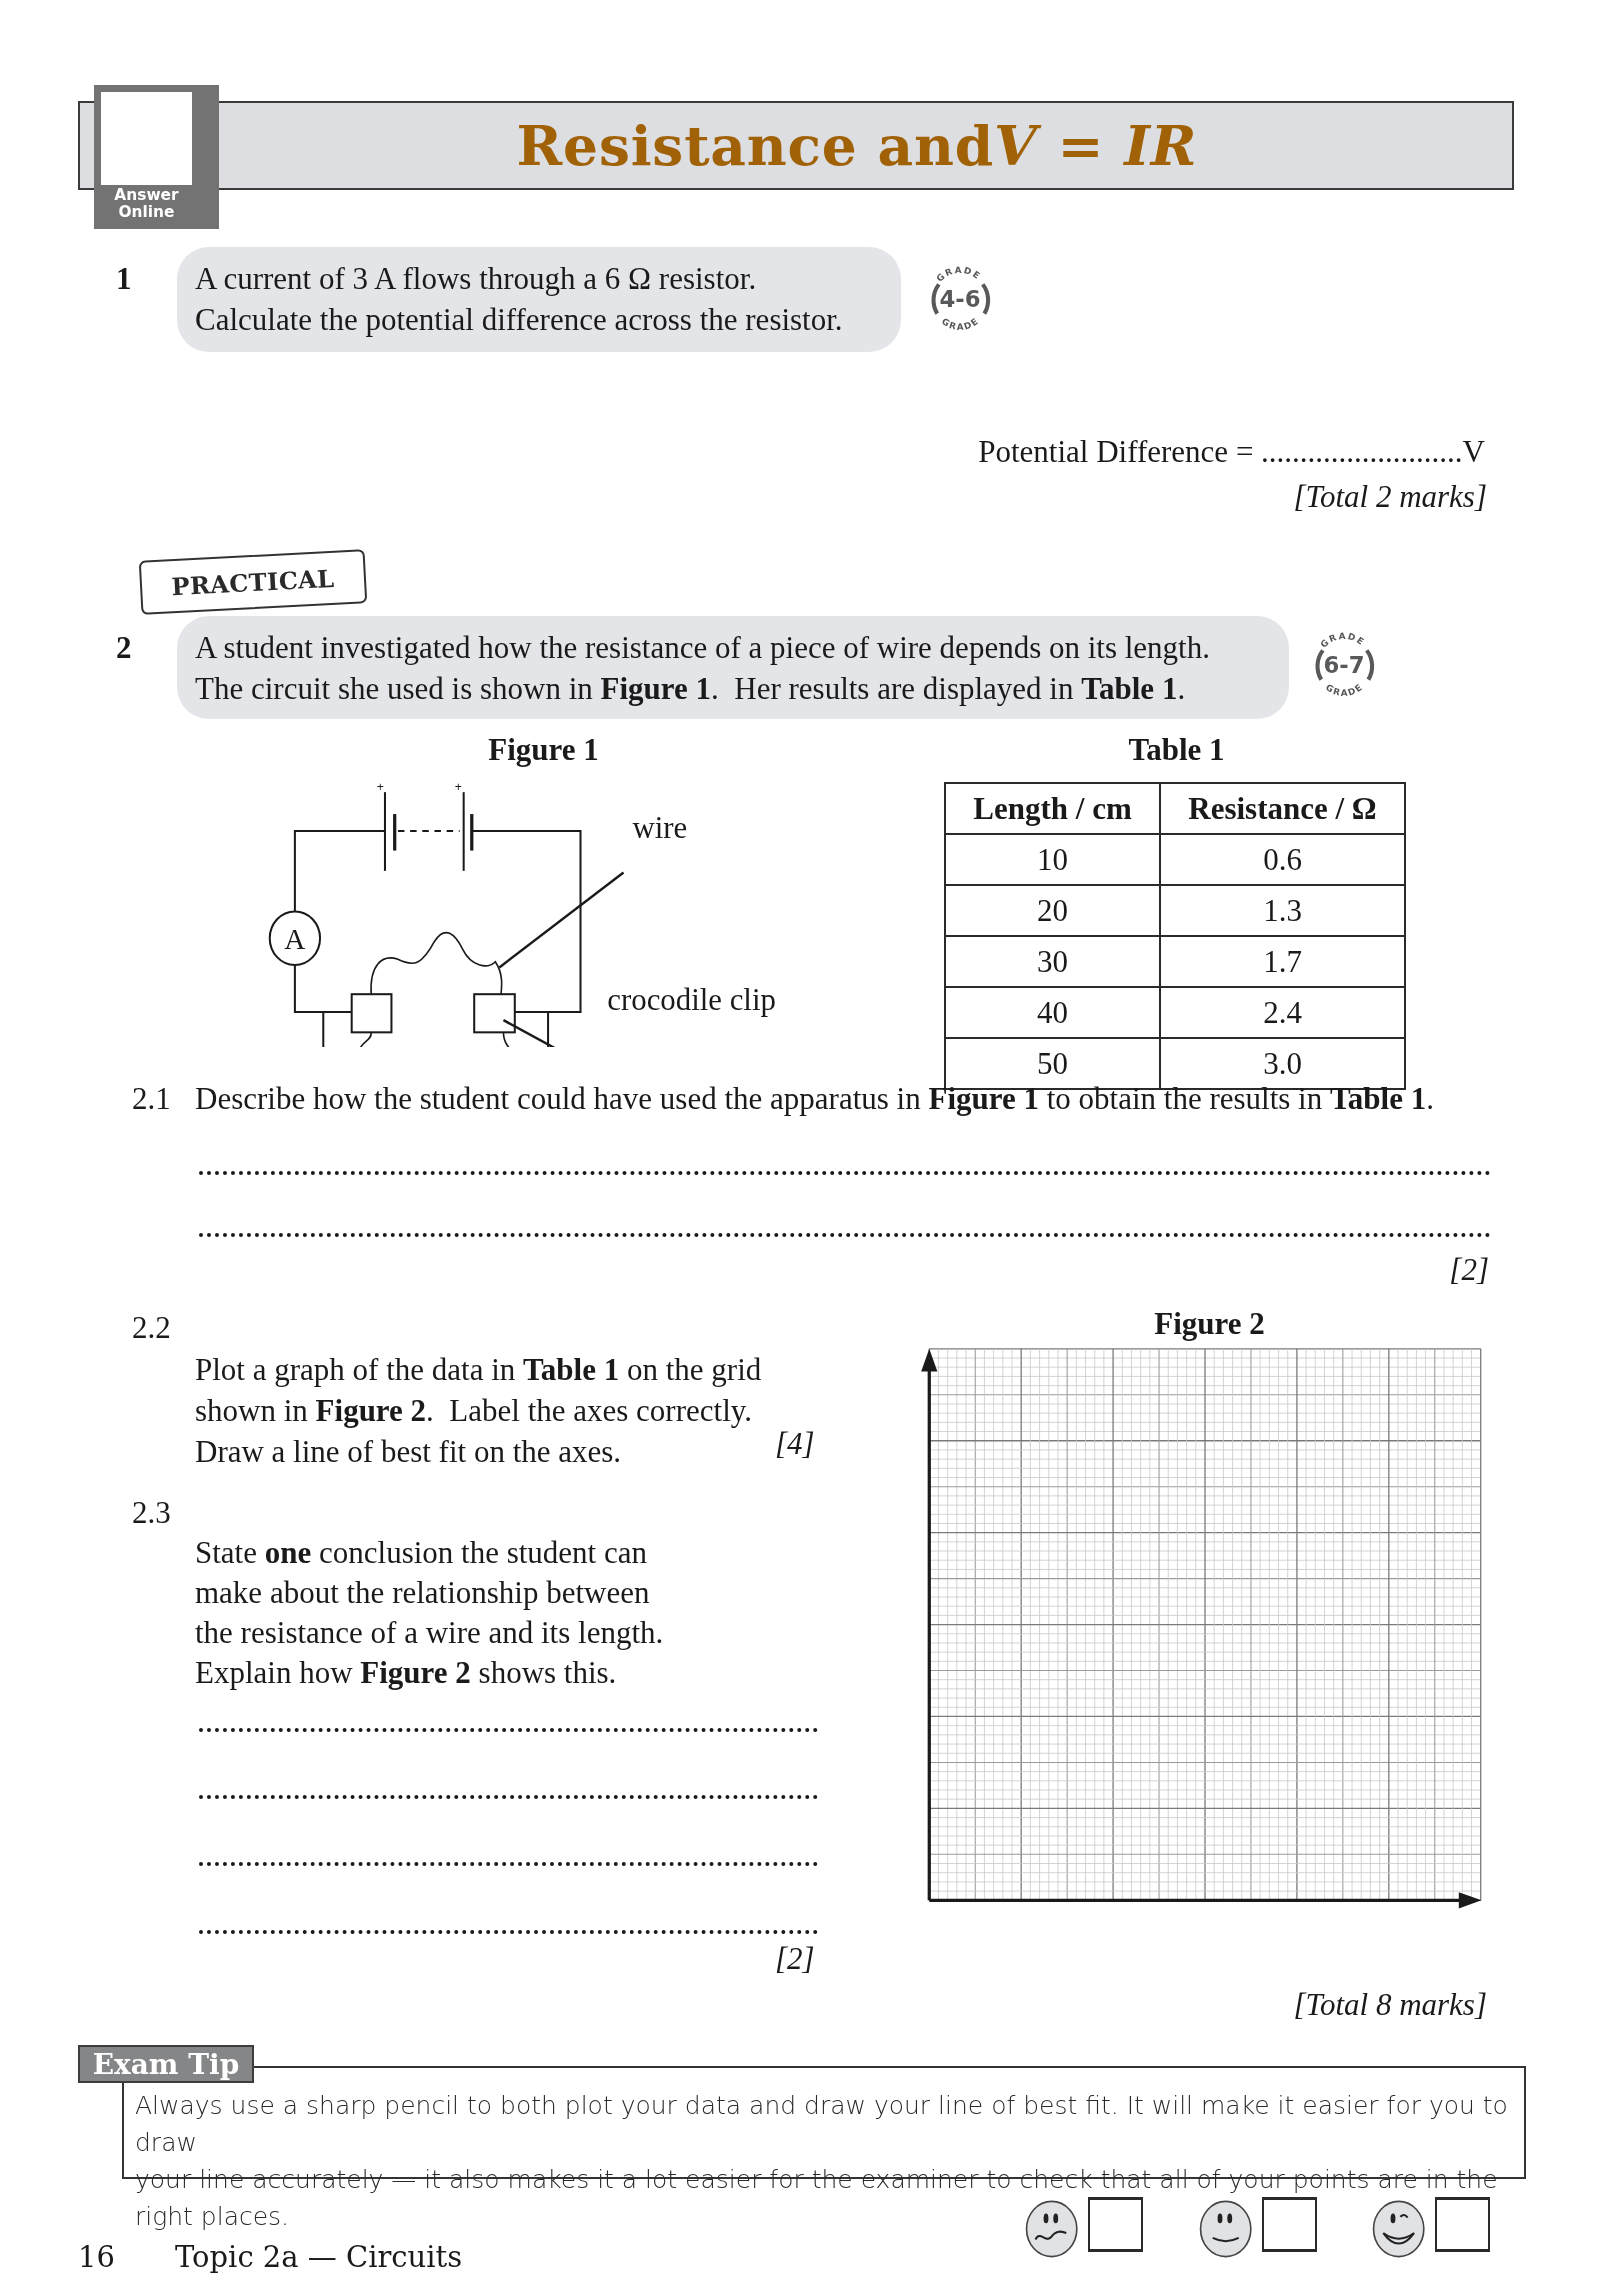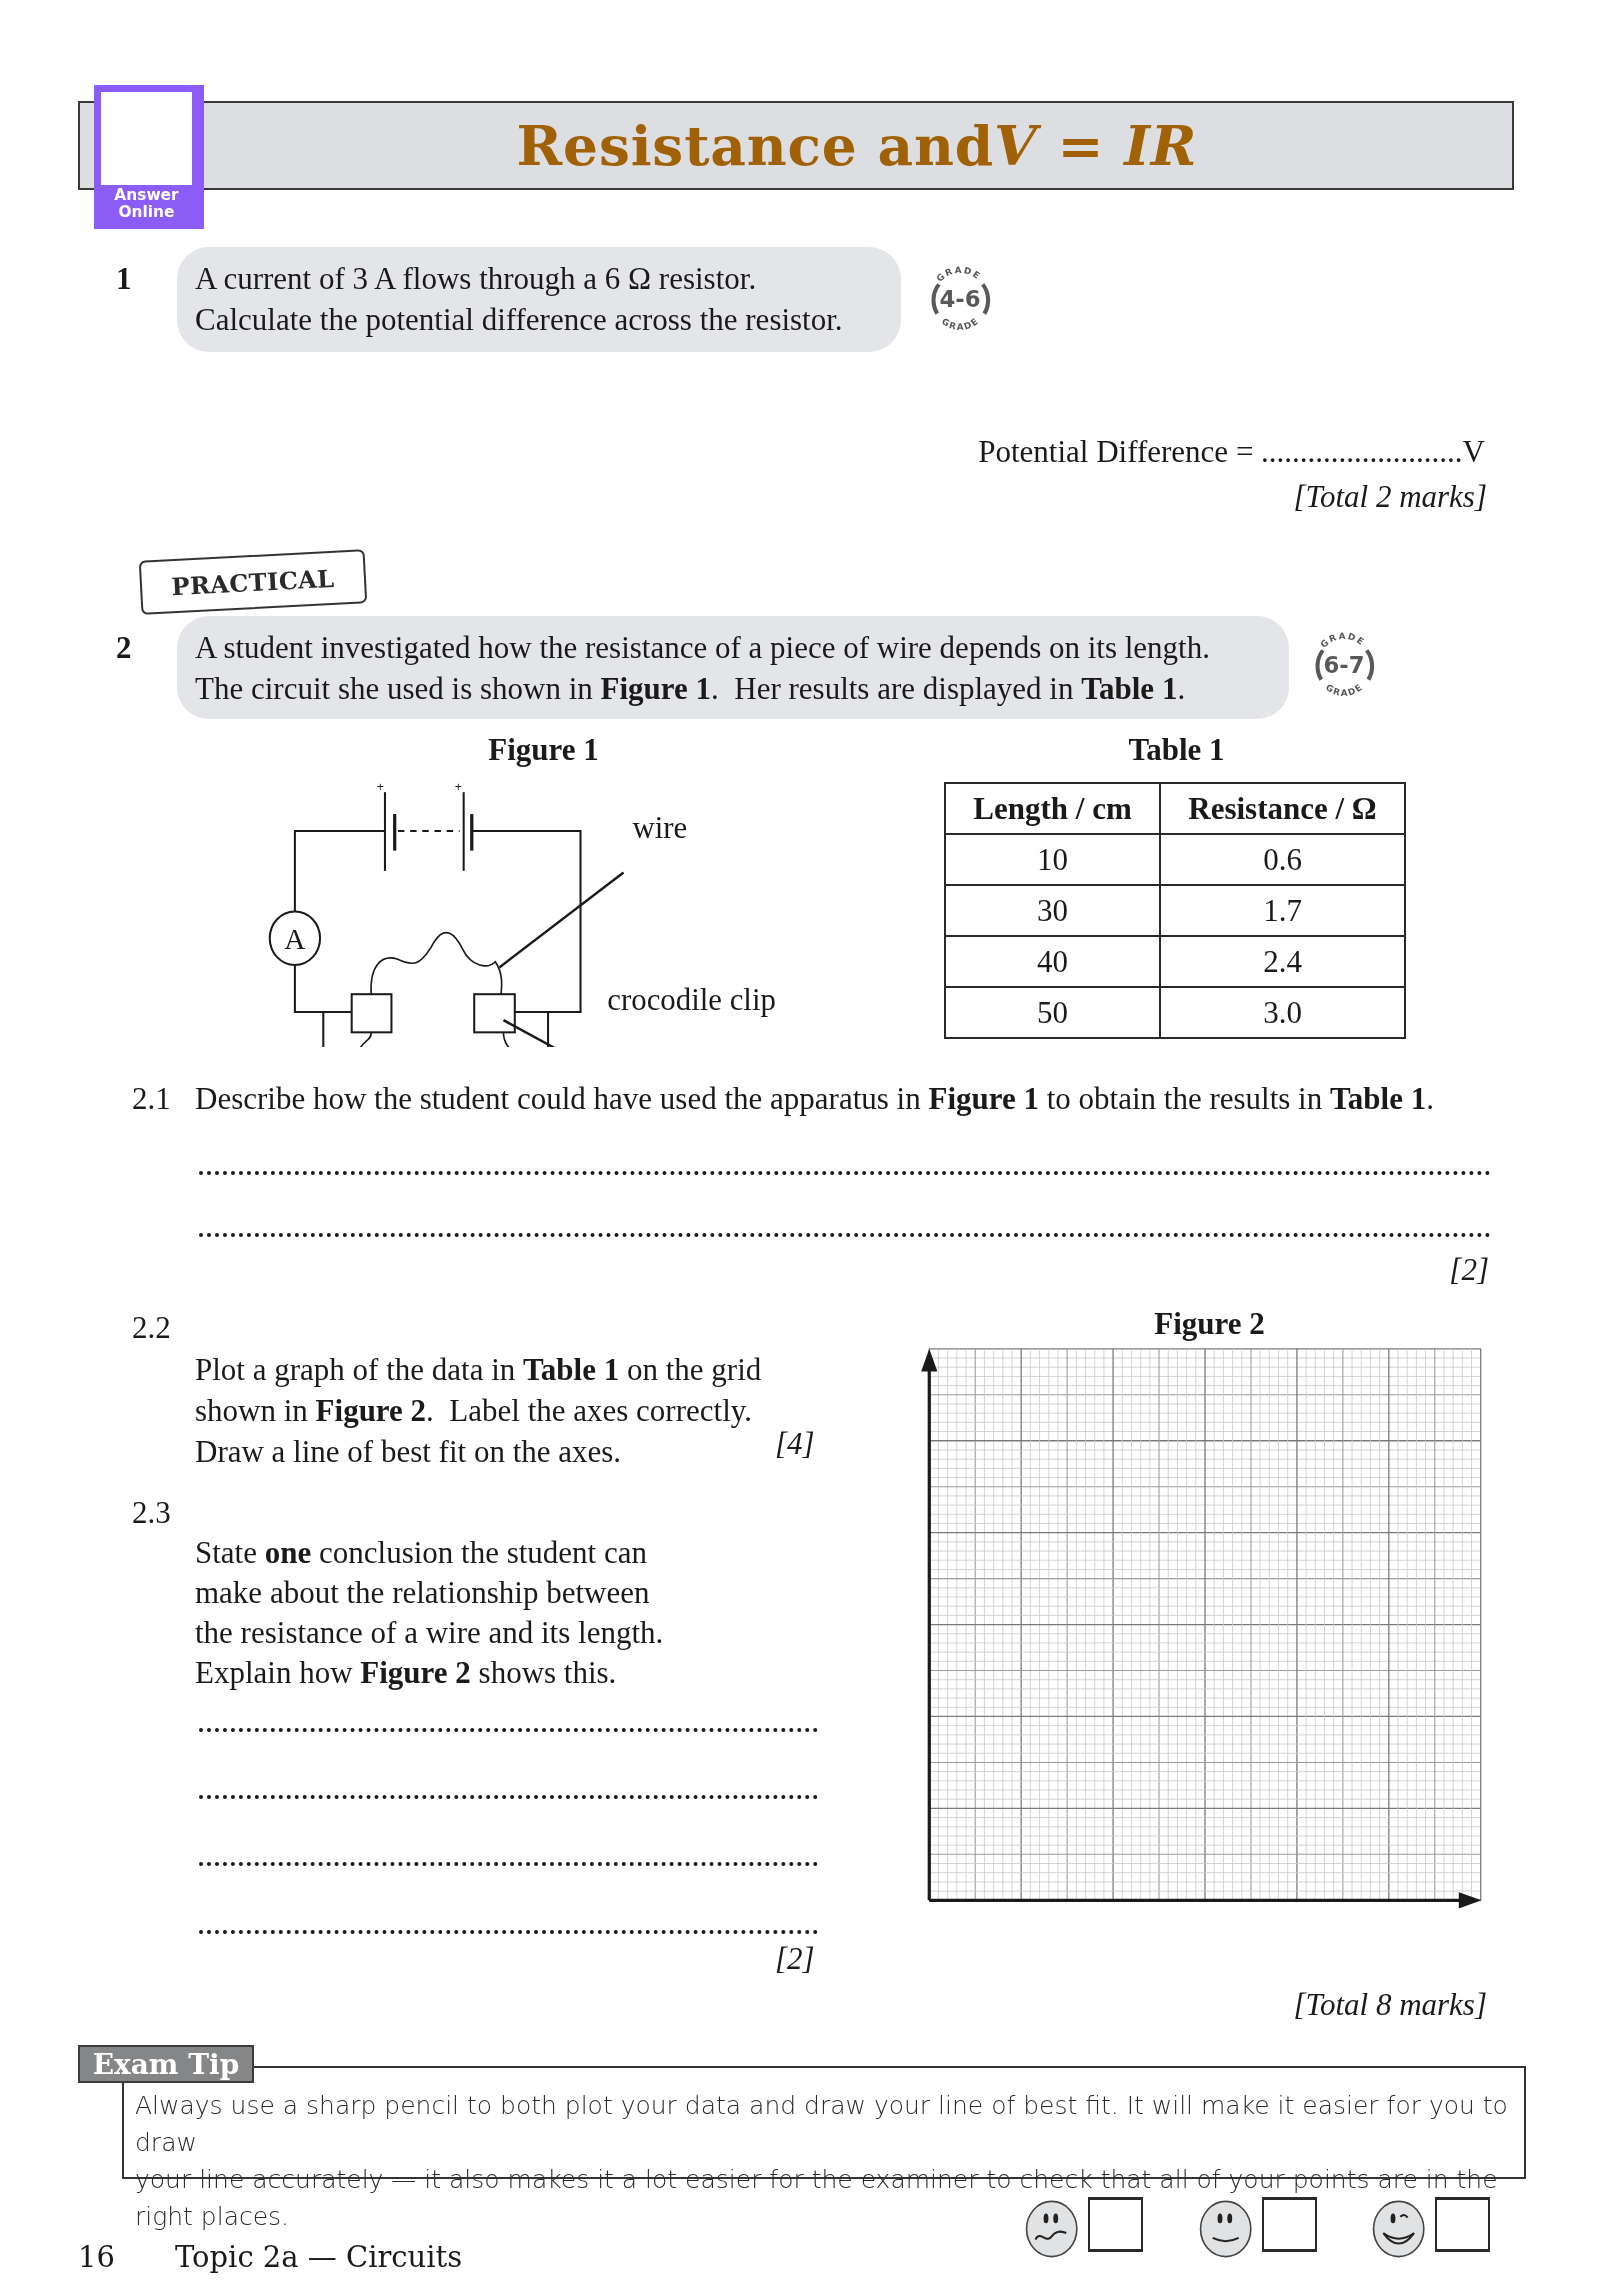--- a/index.html
+++ b/index.html
@@ -7,22 +7,22 @@
          font-family: "Liberation Serif", serif; color: #1a1a1a; }
   .abs { position: absolute; }
 
   
   #header-bar { left: 78px; top: 101px; width: 1436px; height: 89px;
     background: #dcdee1; border: 2.4px solid #3a3a3a; box-sizing: border-box; }
   #page-title { left: 200px; top: 101px; width: 1314px; height: 89px;
     display: flex; align-items: center; justify-content: center;
     font-family: "DejaVu Serif", serif; font-weight: bold; font-size: 55px; letter-spacing: 0.8px; color: #a16207; }
   #page-title i { font-style: italic; }
-  #answer-badge { left: 94px; top: 85px; width: 110px; height: 144px;
-    background: #8b5cf6; box-sizing: border-box; }
+  #answer-badge { left: 94px; top: 85px; width: 125px; height: 144px;
+    background: #737373; box-sizing: border-box; }
   #answer-badge .inner { position: absolute; left: 7.3px; top: 7.3px; width: 91px; height: 93px; background: #fff; }
   #answer-badge .lbl { position: absolute; left: 0; top: 102px; width: 105px; text-align: center;
     color: #fff; font-family: "DejaVu Sans", sans-serif; font-weight: bold; font-size: 15.4px; line-height: 17px; }
 
   .qnum { font-family: "Liberation Serif", serif; font-weight: bold; font-size: 31px; }
   .qbox { background: #e4e5e8; box-sizing: border-box; padding: 11.4px 18px;
     font-size: 31px; line-height: 41px; border-radius: 32px; }
   .qbox b { font-weight: bold; }
 
   .grade { width: 78px; height: 78px; }
@@ -157,20 +157,24 @@
 <div class="abs" style="left:1079px; top:732px; width:195px; text-align:center; font-weight:bold; font-size:31px;">Table 1</div>
 <table id="table1" class="abs">
   <tbody>
       <tr>
     <th class="c1">Length / cm</th>
     <th class="c2">Resistance / Ω</th>
   </tr>
   <tr>
         <td>10</td>
         <td>0.6</td>
+      </tr>
+  <tr>
+        <td>20</td>
+        <td>1.3</td>
       </tr>
   <tr>
         <td>30</td>
         <td>1.7</td>
       </tr>
   <tr>
         <td>40</td>
         <td>2.4</td>
       </tr>
   <tr>

